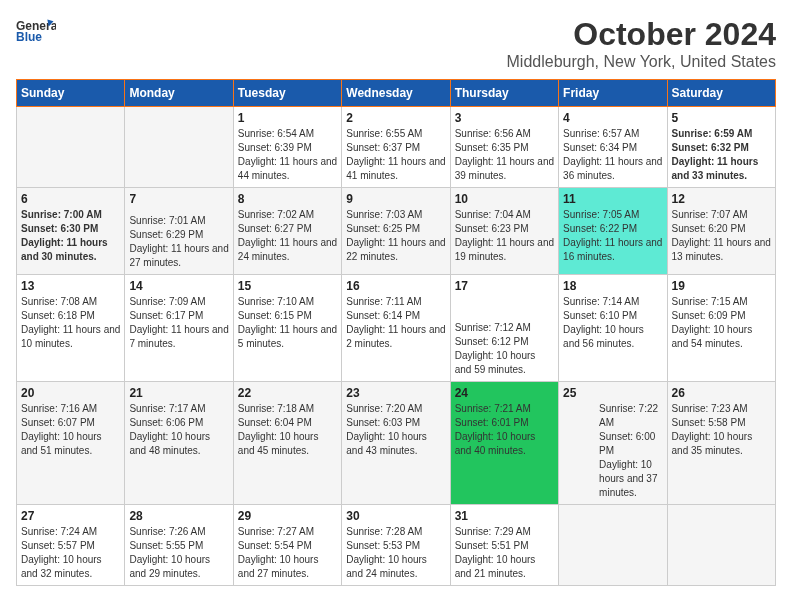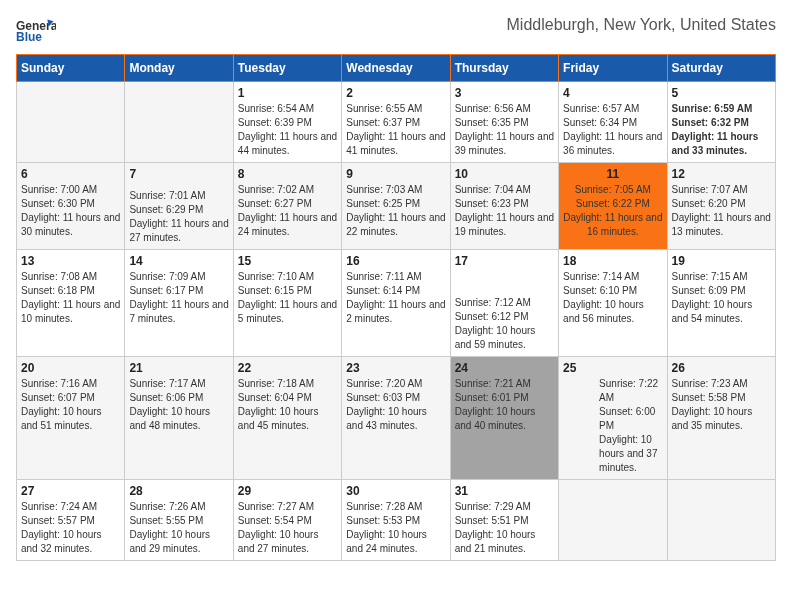--- a/index.html
+++ b/index.html
@@ -84,20 +84,21 @@
   <div class="logo">
     <div class="logo-row">
       <svg class="logo-svg" viewBox="0 0 50 35">
         <text x="0" y="16" font-size="15" font-weight="bold" fill="#333">General</text>
         <text x="0" y="30" font-size="15" font-weight="bold" fill="#1a5aab">Blue</text>
         <polygon points="38,4 46,4 42,12" fill="#1a5aab" transform="rotate(15, 42, 8)"></polygon>
       </svg>
     </div>
   </div>
   <div class="title-area">
+    <div class="cal-title">October 2024</div>
     <div class="cal-subtitle">Middleburgh, New York, United States</div>
   </div>
 </div>
 
 <table class="calendar">
   <thead>
     <tr>
       <th>Sunday</th>
       <th>Monday</th>
       <th>Tuesday</th>
@@ -138,21 +139,21 @@
         <td style="background: rgb(255, 255, 255);">
           <div class="day-num">5</div>
           <div class="day-info" style="white-space: pre-line; font-weight: bold;">Sunrise: 6:59 AM
 Sunset: 6:32 PM
 Daylight: 11 hours and 33 minutes.</div>
         </td>
       </tr>
       <tr>
         <td style="background: rgb(245, 245, 245);">
           <div class="day-num">6</div>
-          <div class="day-info" style="white-space: pre-line;">Sunrise: 7:00 AM
+          <div class="day-info" style="white-space: pre-line; font-weight: bold;">Sunrise: 7:00 AM
 Sunset: 6:30 PM
 Daylight: 11 hours and 30 minutes.</div>
         </td>
         <td style="background: rgb(245, 245, 245);">
           <div class="day-num">7</div>
           <div class="day-info" style="white-space: pre-line; margin-top: 8px;">Sunrise: 7:01 AM
 Sunset: 6:29 PM
 Daylight: 11 hours and 27 minutes.</div>
         </td>
         <td style="background: rgb(245, 245, 245);">
@@ -166,21 +167,21 @@
           <div class="day-info" style="white-space: pre-line;">Sunrise: 7:03 AM
 Sunset: 6:25 PM
 Daylight: 11 hours and 22 minutes.</div>
         </td>
         <td style="background: rgb(245, 245, 245);">
           <div class="day-num">10</div>
           <div class="day-info" style="white-space: pre-line;">Sunrise: 7:04 AM
 Sunset: 6:23 PM
 Daylight: 11 hours and 19 minutes.</div>
         </td>
-        <td style="background: #f97316; text-align: center;">
+        <td style="background: #5eead4;">
           <div class="day-num">11</div>
           <div class="day-info" style="white-space: pre-line;">Sunrise: 7:05 AM
 Sunset: 6:22 PM
 Daylight: 11 hours and 16 minutes.</div>
         </td>
         <td style="background: rgb(245, 245, 245);">
           <div class="day-num">12</div>
           <div class="day-info" style="white-space: pre-line;">Sunrise: 7:07 AM
 Sunset: 6:20 PM
 Daylight: 11 hours and 13 minutes.</div>
@@ -248,21 +249,21 @@
           <div class="day-info" style="white-space: pre-line;">Sunrise: 7:18 AM
 Sunset: 6:04 PM
 Daylight: 10 hours and 45 minutes.</div>
         </td>
         <td style="background: rgb(245, 245, 245);">
           <div class="day-num">23</div>
           <div class="day-info" style="white-space: pre-line;">Sunrise: 7:20 AM
 Sunset: 6:03 PM
 Daylight: 10 hours and 43 minutes.</div>
         </td>
-        <td style="background: #a3a3a3;">
+        <td style="background: #22c55e;">
           <div class="day-num">24</div>
           <div class="day-info" style="white-space: pre-line;">Sunrise: 7:21 AM
 Sunset: 6:01 PM
 Daylight: 10 hours and 40 minutes.</div>
         </td>
         <td style="background: rgb(245, 245, 245);">
           <div class="day-num">25</div>
           <div class="day-info" style="white-space: pre-line; margin-left: 36px;">Sunrise: 7:22 AM
 Sunset: 6:00 PM
 Daylight: 10 hours and 37 minutes.</div>

